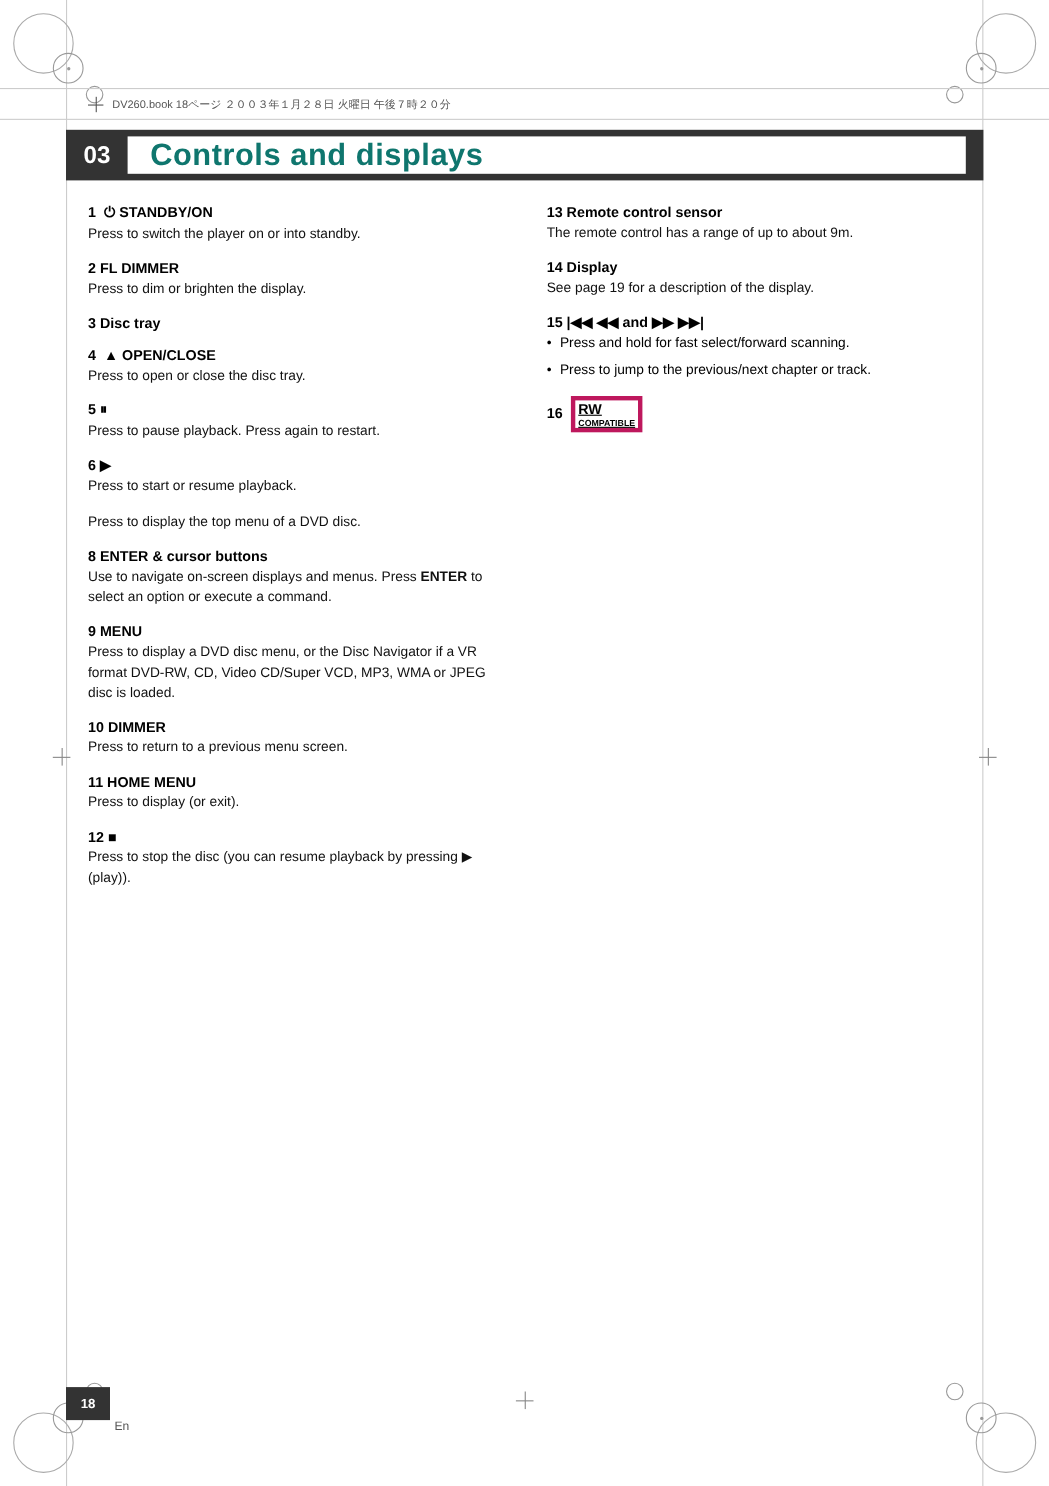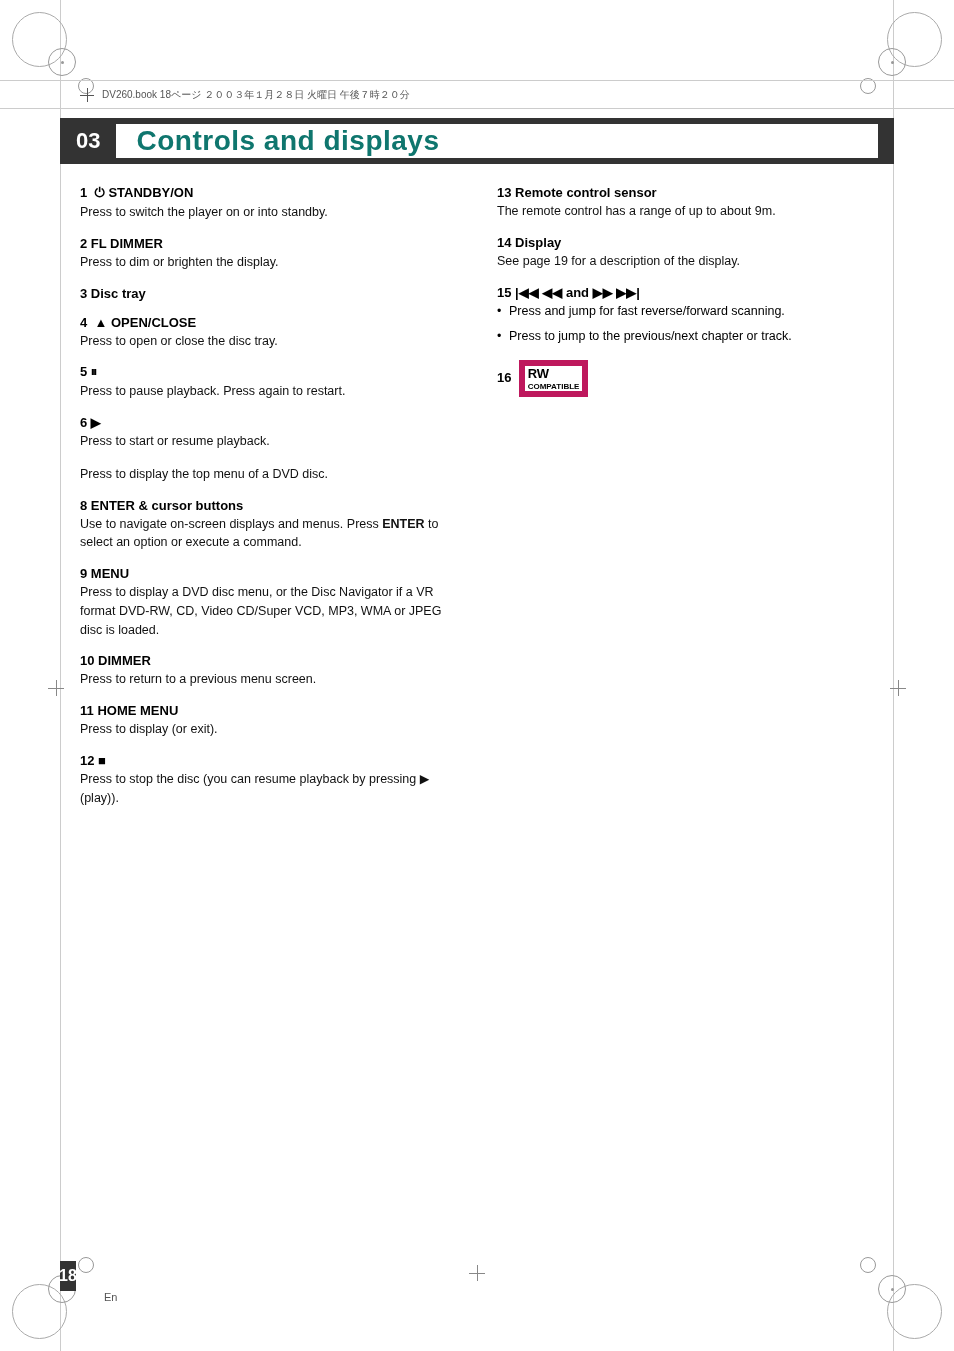--- a/index.html
+++ b/index.html
@@ -190,48 +190,49 @@
     .bullet-list li::before {
       content: '•';
       position: absolute;
       left: 0;
     }
 
     
     .rw-logo {
       font-size: 13px;
       font-weight: bold;
-      border: 6px solid #be185d;
+      border: 4px solid #be185d;
       padding: 0 3px;
       display: inline-block;
       line-height: 1.2;
       margin-right: 12px;
       vertical-align: middle;
+      text-decoration: underline;
     }
     .rw-compatible {
       font-size: 8px;
       display: block;
       text-align: center;
       letter-spacing: 0px;
     }
 
     
     .page-number-box {
       position: absolute;
       bottom: 60px;
       left: 60px;
       background: #333;
       color: #fff;
-      width: 16px;
+      width: 40px;
       height: 30px;
       display: flex;
       align-items: center;
       justify-content: center;
       font-weight: bold;
-      font-size: 16px;
+      font-size: 12px;
     }
     .page-lang {
       position: absolute;
       bottom: 48px;
       left: 104px;
       font-size: 11px;
       color: #555;
     }
 
     
@@ -467,21 +468,21 @@
       </div>
       <div class="section-body">See page 19 for a description of the display.</div>
     </div>
 
     <div class="section">
       <div class="section-header">
         <span class="section-number">15</span>
         <span class="section-title"> |◀◀ ◀◀ and ▶▶ ▶▶|</span>
       </div>
       <ul class="bullet-list">
-        <li>Press and jump for fast reverse/forward scanning.</li>
+        <li>Press and hold for fast select/forward scanning.</li>
         <li>Press to jump to the previous/next chapter or track.</li>
       </ul>
     </div>
 
     <div class="section">
       <div class="section-header">
         <span class="section-number">16</span>
         &nbsp;<span class="rw-logo">RW<span class="rw-compatible">COMPATIBLE</span></span>
       </div>
     </div>

